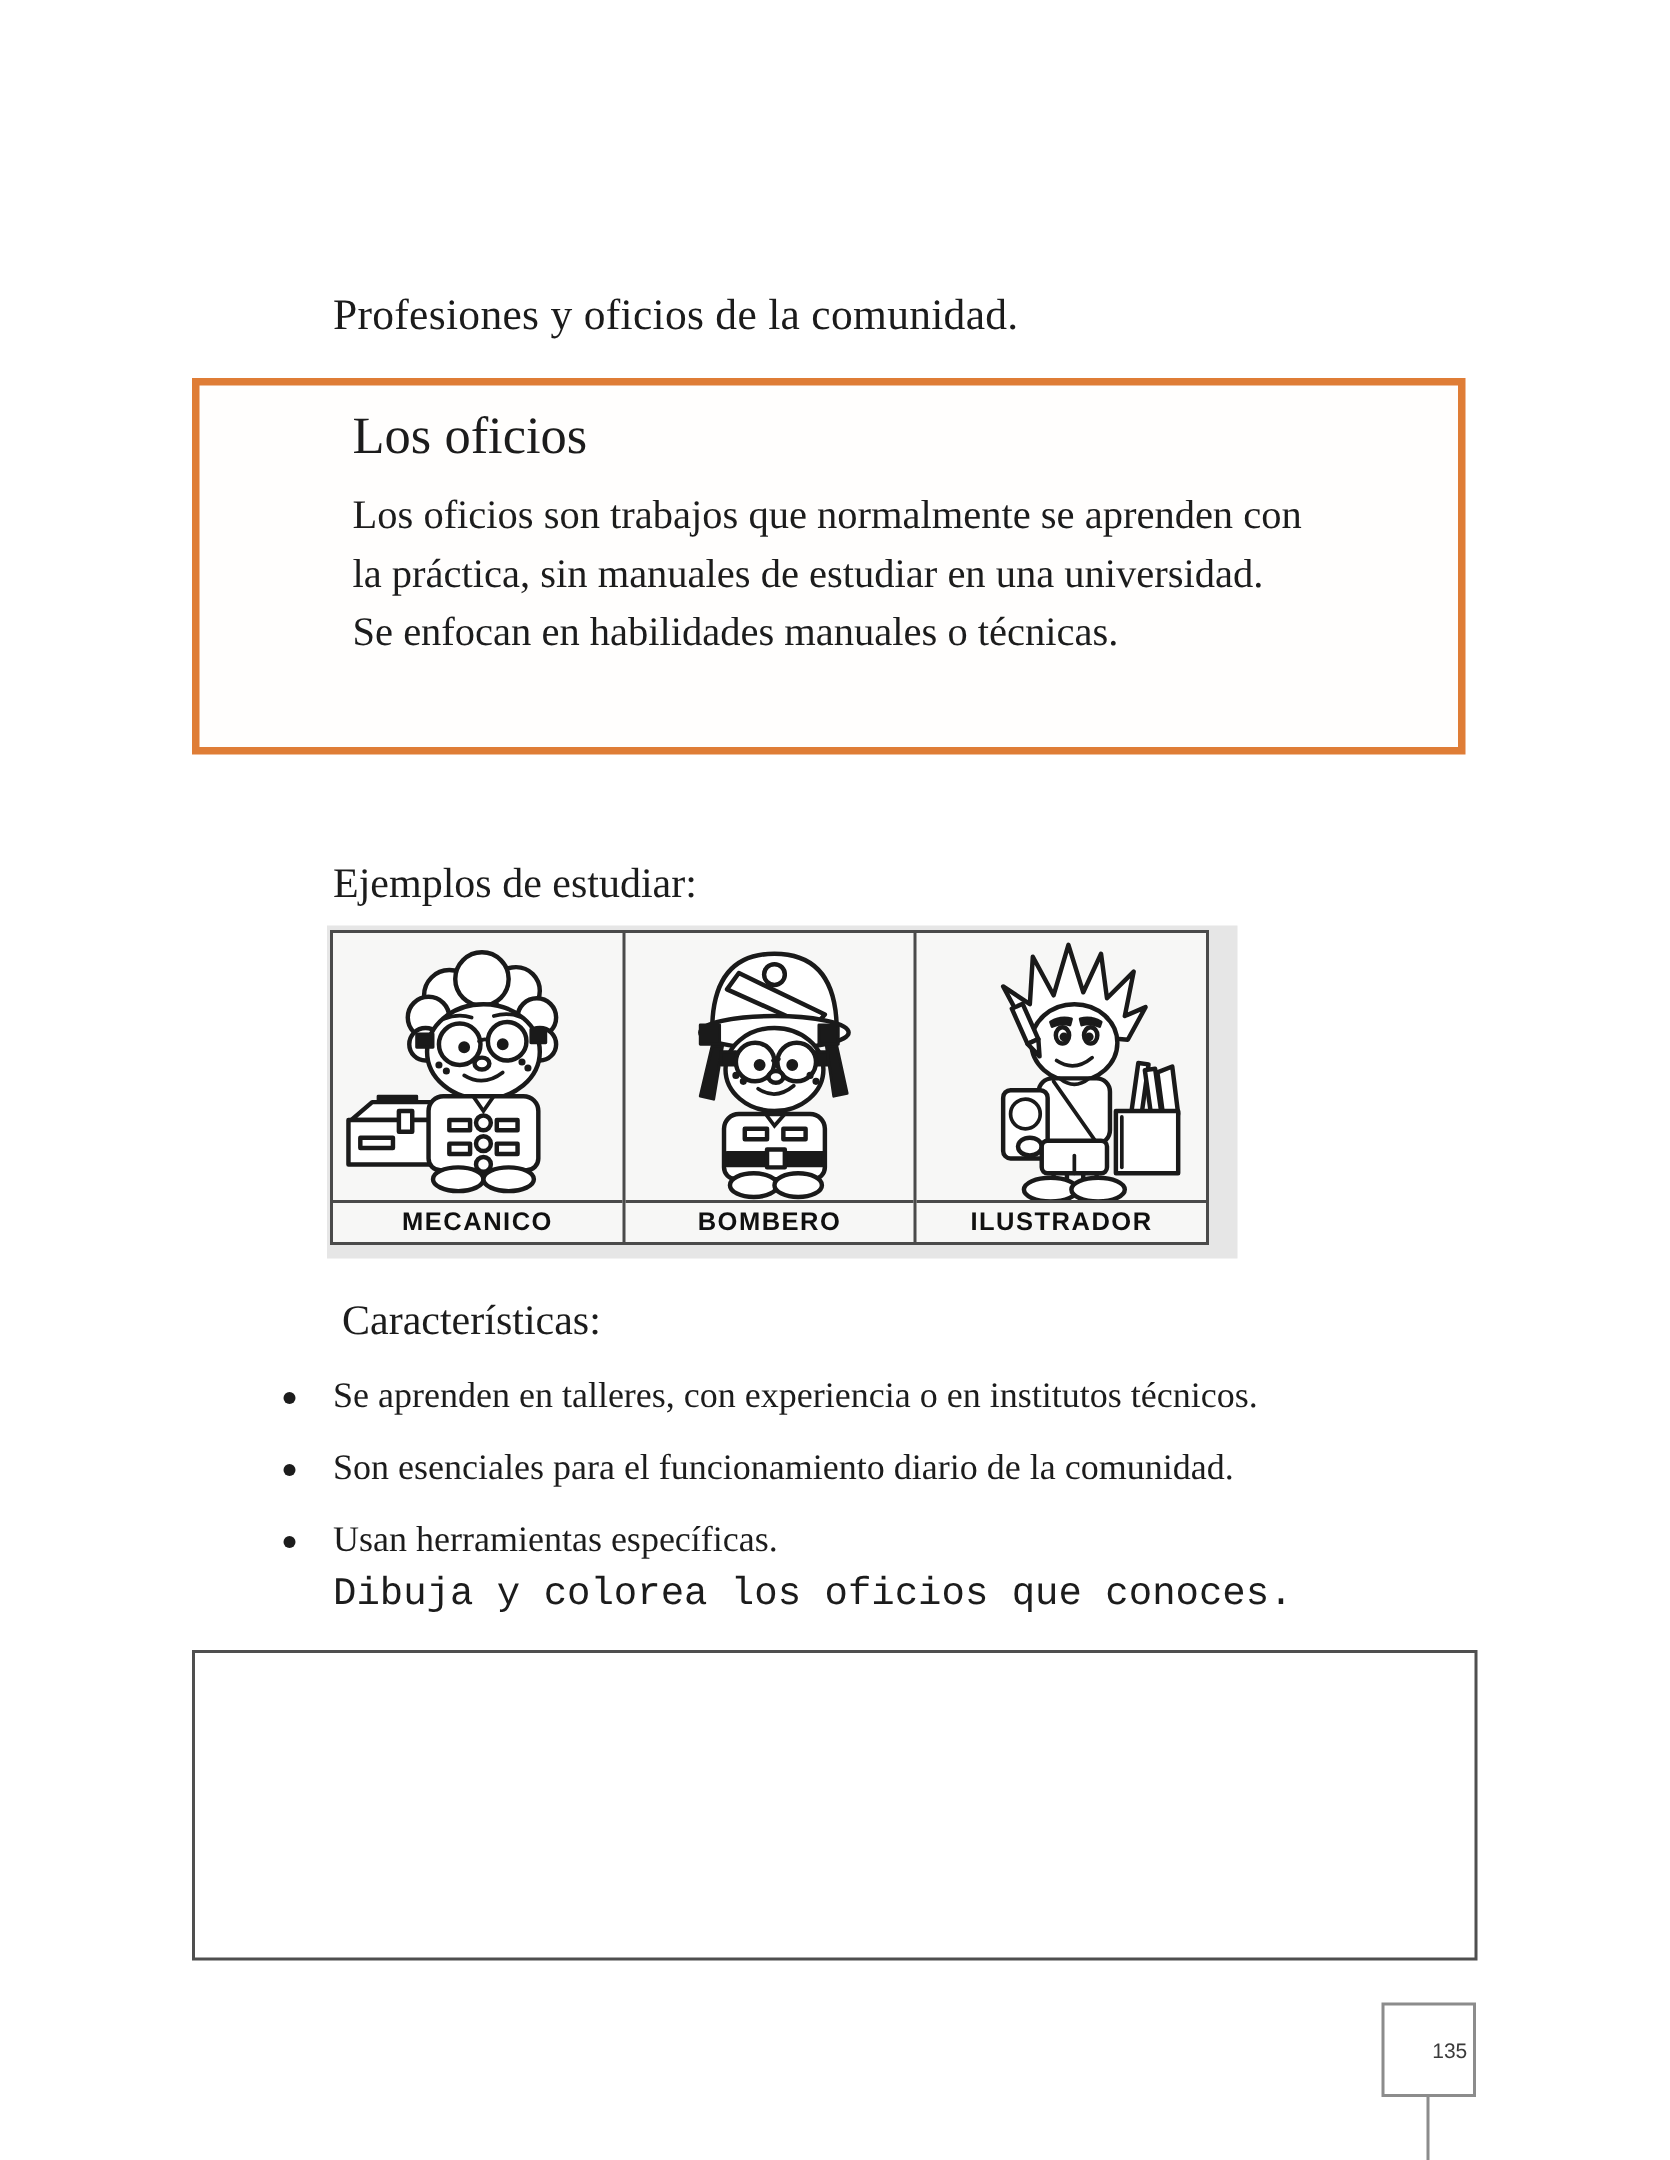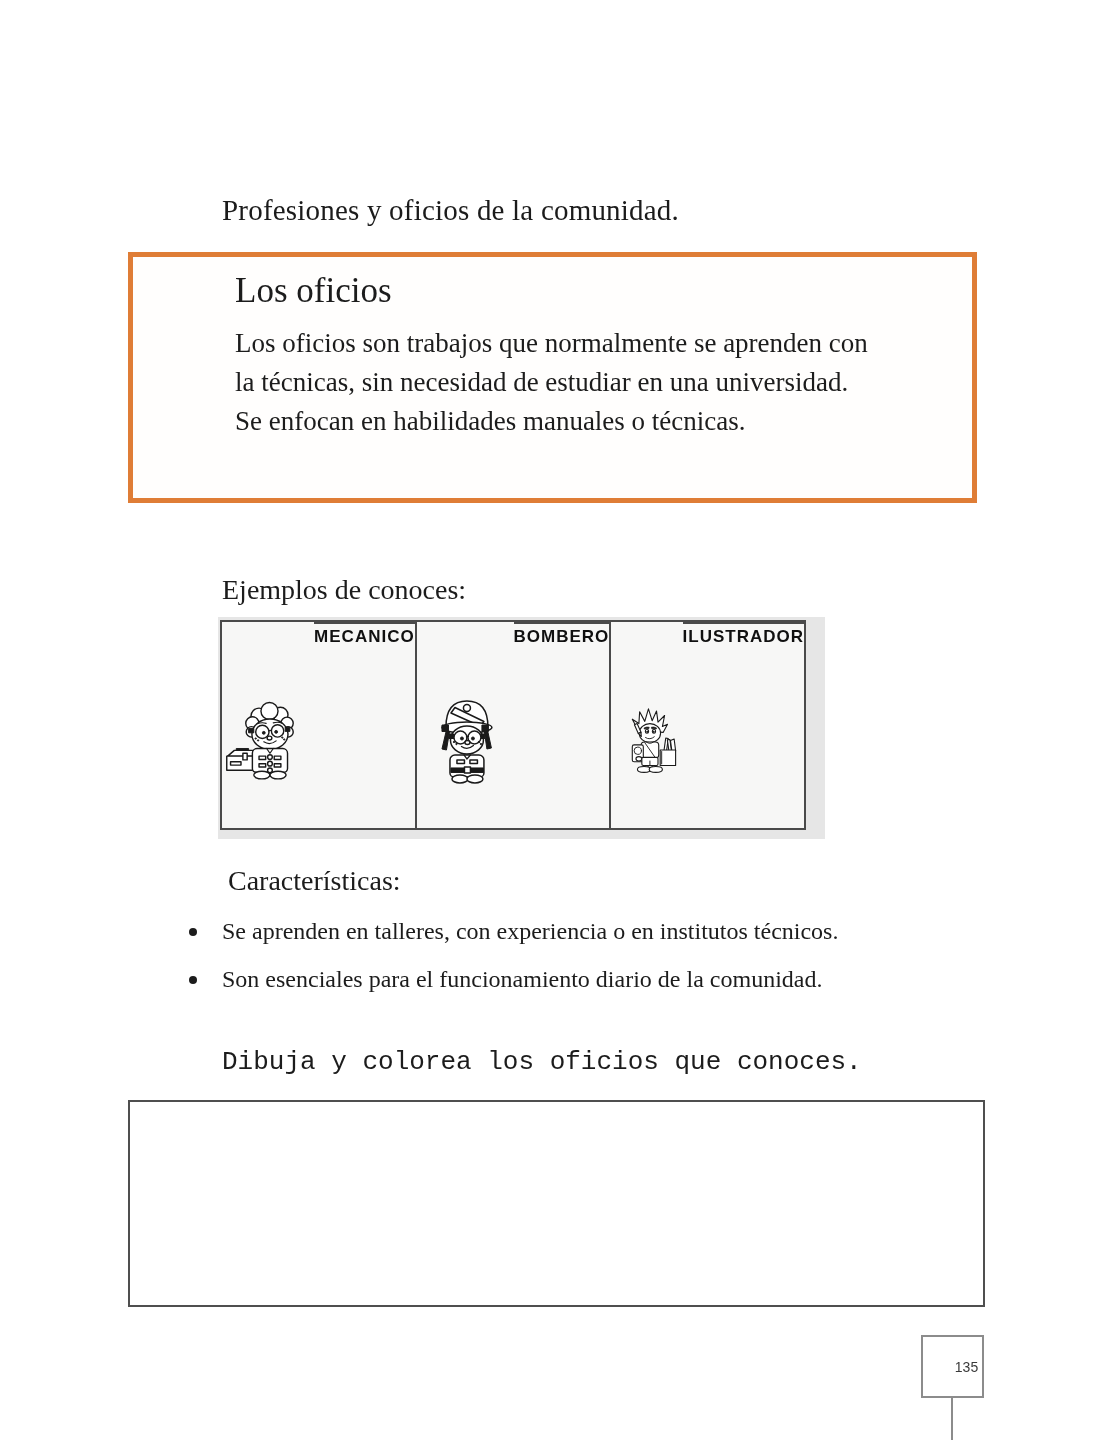--- a/index.html
+++ b/index.html
@@ -51,21 +51,21 @@
   }
   .examples-grid {
     position: absolute; left: 2px; top: 3px;
     width: 582px; height: 206px;
     display: flex;
     border: 2px solid #4a4a4a;
     background: #f7f7f6;
   }
   .example-cell {
     flex: 1 1 0;
-    display: flex; flex-direction: row;
+    display: flex; flex-direction: column;
     border-right: 2px solid #4a4a4a;
     min-width: 0;
   }
   .example-cell:last-child { border-right: none; }
   .cell-figure {
     flex: 1 1 auto;
     display: flex; align-items: flex-end; justify-content: center;
     overflow: hidden;
   }
   .cell-figure svg { display: block; }
@@ -134,25 +134,25 @@
 <body>
 
 <div class="page">
 
   <h1 class="abs page-title">Profesiones y oficios de la comunidad.</h1>
 
   <div class="abs info-box"></div>
   <div class="abs info-heading">Los oficios</div>
   <div class="abs info-body">
     <div>Los oficios son trabajos que normalmente se aprenden con</div>
-    <div>la técnicas, sin necesidad de estudiar en una universidad.</div>
+    <div>la práctica, sin manuales de estudiar en una universidad.</div>
     <div>Se enfocan en habilidades manuales o técnicas.</div>
   </div>
 
-  <div class="abs examples-heading">Ejemplos de conoces:</div>
+  <div class="abs examples-heading">Ejemplos de estudiar:</div>
 
   <div class="abs examples-panel">
     <div class="examples-grid">
 
       <div class="example-cell">
         <div class="cell-figure">
           <svg width="194" height="178" viewBox="0 0 194 180">
             <path class="solid" d="M30 110 h26 v14 h-8 v-7 h-10 v7 h-8 z"></path>
             <polygon class="lineart" points="12,126 26,114 80,114 66,126"></polygon>
             <polygon class="lineart" points="66,126 80,114 80,144 66,156"></polygon>
@@ -284,20 +284,24 @@
   <div class="abs char-heading">Características:</div>
 
   <div class="abs bullet-row row-1">
     <span class="dot"></span>
     <span class="bullet-text">Se aprenden en talleres, con experiencia o en institutos técnicos.</span>
   </div>
   <div class="abs bullet-row row-2">
     <span class="dot"></span>
     <span class="bullet-text">Son esenciales para el funcionamiento diario de la comunidad.</span>
   </div>
+  <div class="abs bullet-row row-3">
+    <span class="dot"></span>
+    <span class="bullet-text">Usan herramientas específicas.</span>
+  </div>
 
   <div class="abs draw-prompt">Dibuja y colorea los oficios que conoces.</div>
 
   <div class="abs draw-box"></div>
 
   <div class="abs page-num-box">
     <span>135</span>
   </div>
   <div class="abs page-num-line"></div>
 

